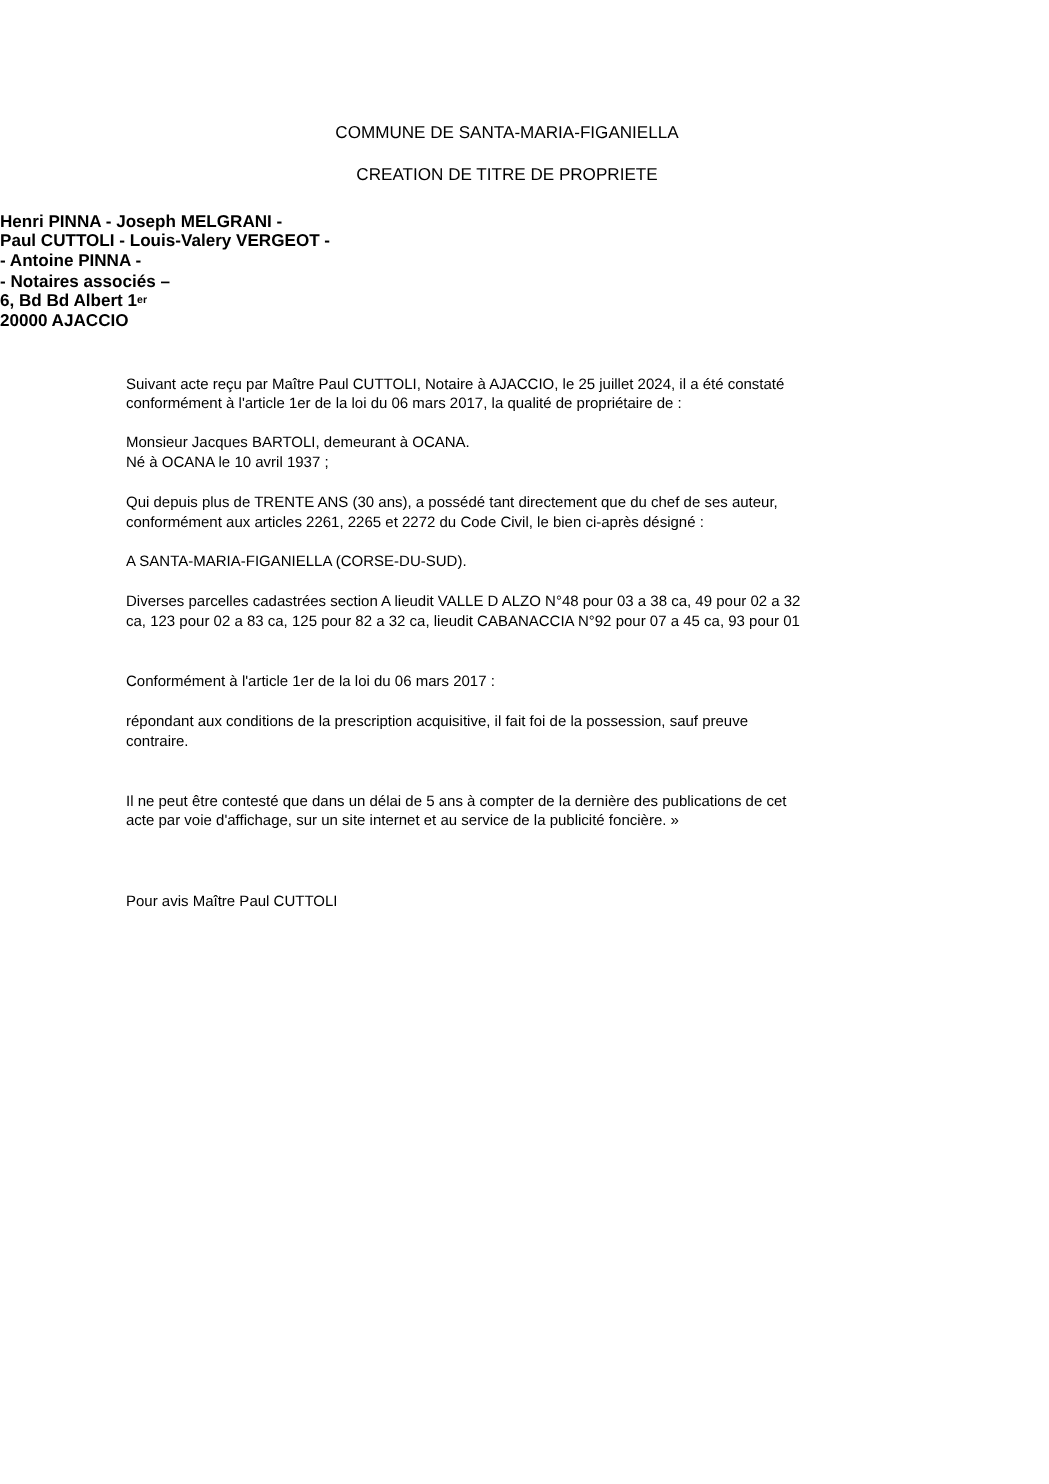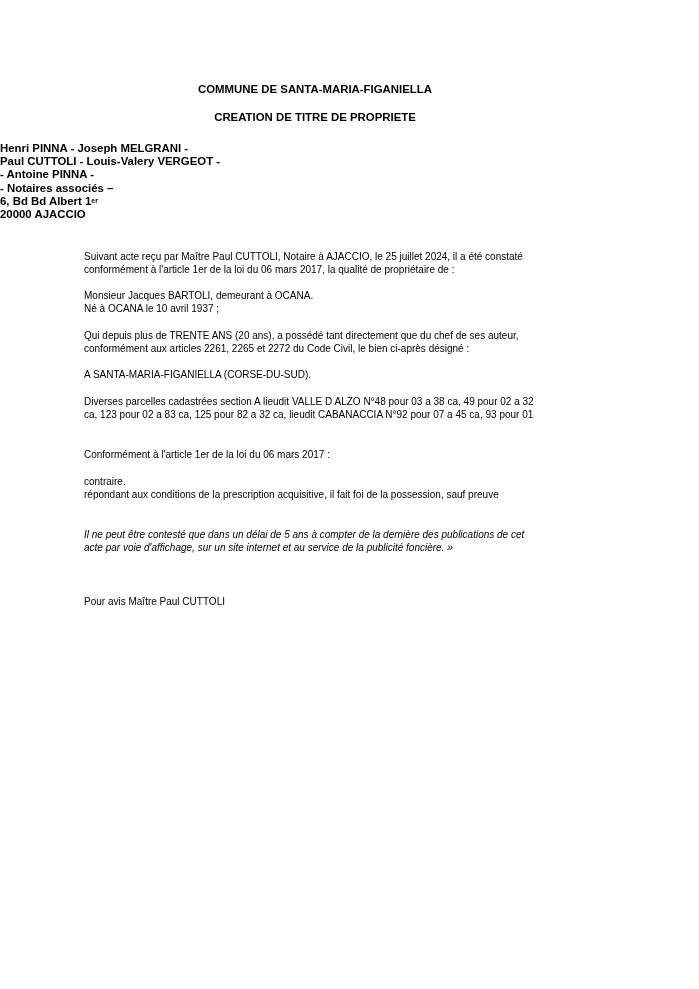--- a/index.html
+++ b/index.html
@@ -21,22 +21,23 @@
       top: 0;
       width: 699px;
       height: 989px;
       background: #ffffff;
     }
     .header {
       position: absolute;
       left: 0;
       width: 630px;
       text-align: center;
-      font-weight: bold;
+      font-weight: normal;
       font-size: 11.4px;
+      padding-left: 23px;
     }
     .h-title {
       top: 83px;
     }
     .h-subtitle {
       top: 111px;
     }
     .notaries {
       position: absolute;
       left: 0;
@@ -66,21 +67,21 @@
     .body-text .line {
       white-space: nowrap;
     }
     .p1 { top: 250px; }
     .p2 { top: 289px; }
     .p3 { top: 329px; }
     .p4 { top: 368px; }
     .p5 { top: 395px; }
     .p6 { top: 448px; }
     .p7 { top: 475px; }
-    .p8 { top: 528px; font-style: italic; }
+    .p8 { top: 528px; }
     .p9 { top: 568px; }
     .p10 { top: 595px; }
     a.email {
       color: #0000ee;
       text-decoration: underline;
     }
   </style>
 </head>
 <body>
 
@@ -102,40 +103,40 @@
     <div class="line">Suivant acte reçu par Maître Paul CUTTOLI, Notaire à AJACCIO, le 25 juillet 2024, il a été constaté</div>
     <div class="line">conformément à l'article 1er de la loi du 06 mars 2017, la qualité de propriétaire de :</div>
   </div>
 
   <div class="body-text p2">
     <div class="line">Monsieur Jacques BARTOLI, demeurant à OCANA.</div>
     <div class="line">Né à OCANA le 10 avril 1937 ;</div>
   </div>
 
   <div class="body-text p3">
-    <div class="line">Qui depuis plus de TRENTE ANS (20 ans), a possédé tant directement que du chef de ses auteur,</div>
+    <div class="line">Qui depuis plus de TRENTE ANS (30 ans), a possédé tant directement que du chef de ses auteur,</div>
     <div class="line">conformément aux articles 2261, 2265 et 2272 du Code Civil, le bien ci-après désigné :</div>
   </div>
 
   <div class="body-text p4">
     <div class="line">A SANTA-MARIA-FIGANIELLA (CORSE-DU-SUD).</div>
   </div>
 
   <div class="body-text p5">
     <div class="line">Diverses parcelles cadastrées section A lieudit VALLE D ALZO N°48 pour 03 a 38 ca, 49 pour 02 a 32</div>
     <div class="line">ca, 123 pour 02 a 83 ca, 125 pour 82 a 32 ca, lieudit CABANACCIA N°92 pour 07 a 45 ca, 93 pour 01</div>
   </div>
 
   <div class="body-text p6">
     <div class="line">Conformément à l'article 1er de la loi du 06 mars 2017 :</div>
   </div>
 
   <div class="body-text p7">
+    <div class="line">répondant aux conditions de la prescription acquisitive, il fait foi de la possession, sauf preuve</div>
     <div class="line">contraire.</div>
-    <div class="line">répondant aux conditions de la prescription acquisitive, il fait foi de la possession, sauf preuve</div>
   </div>
 
   <div class="body-text p8">
     <div class="line">Il ne peut être contesté que dans un délai de 5 ans à compter de la dernière des publications de cet</div>
     <div class="line">acte par voie d'affichage, sur un site internet et au service de la publicité foncière. »</div>
   </div>
 
 
   <div class="body-text p10">
     <div class="line">Pour avis Maître Paul CUTTOLI</div>

